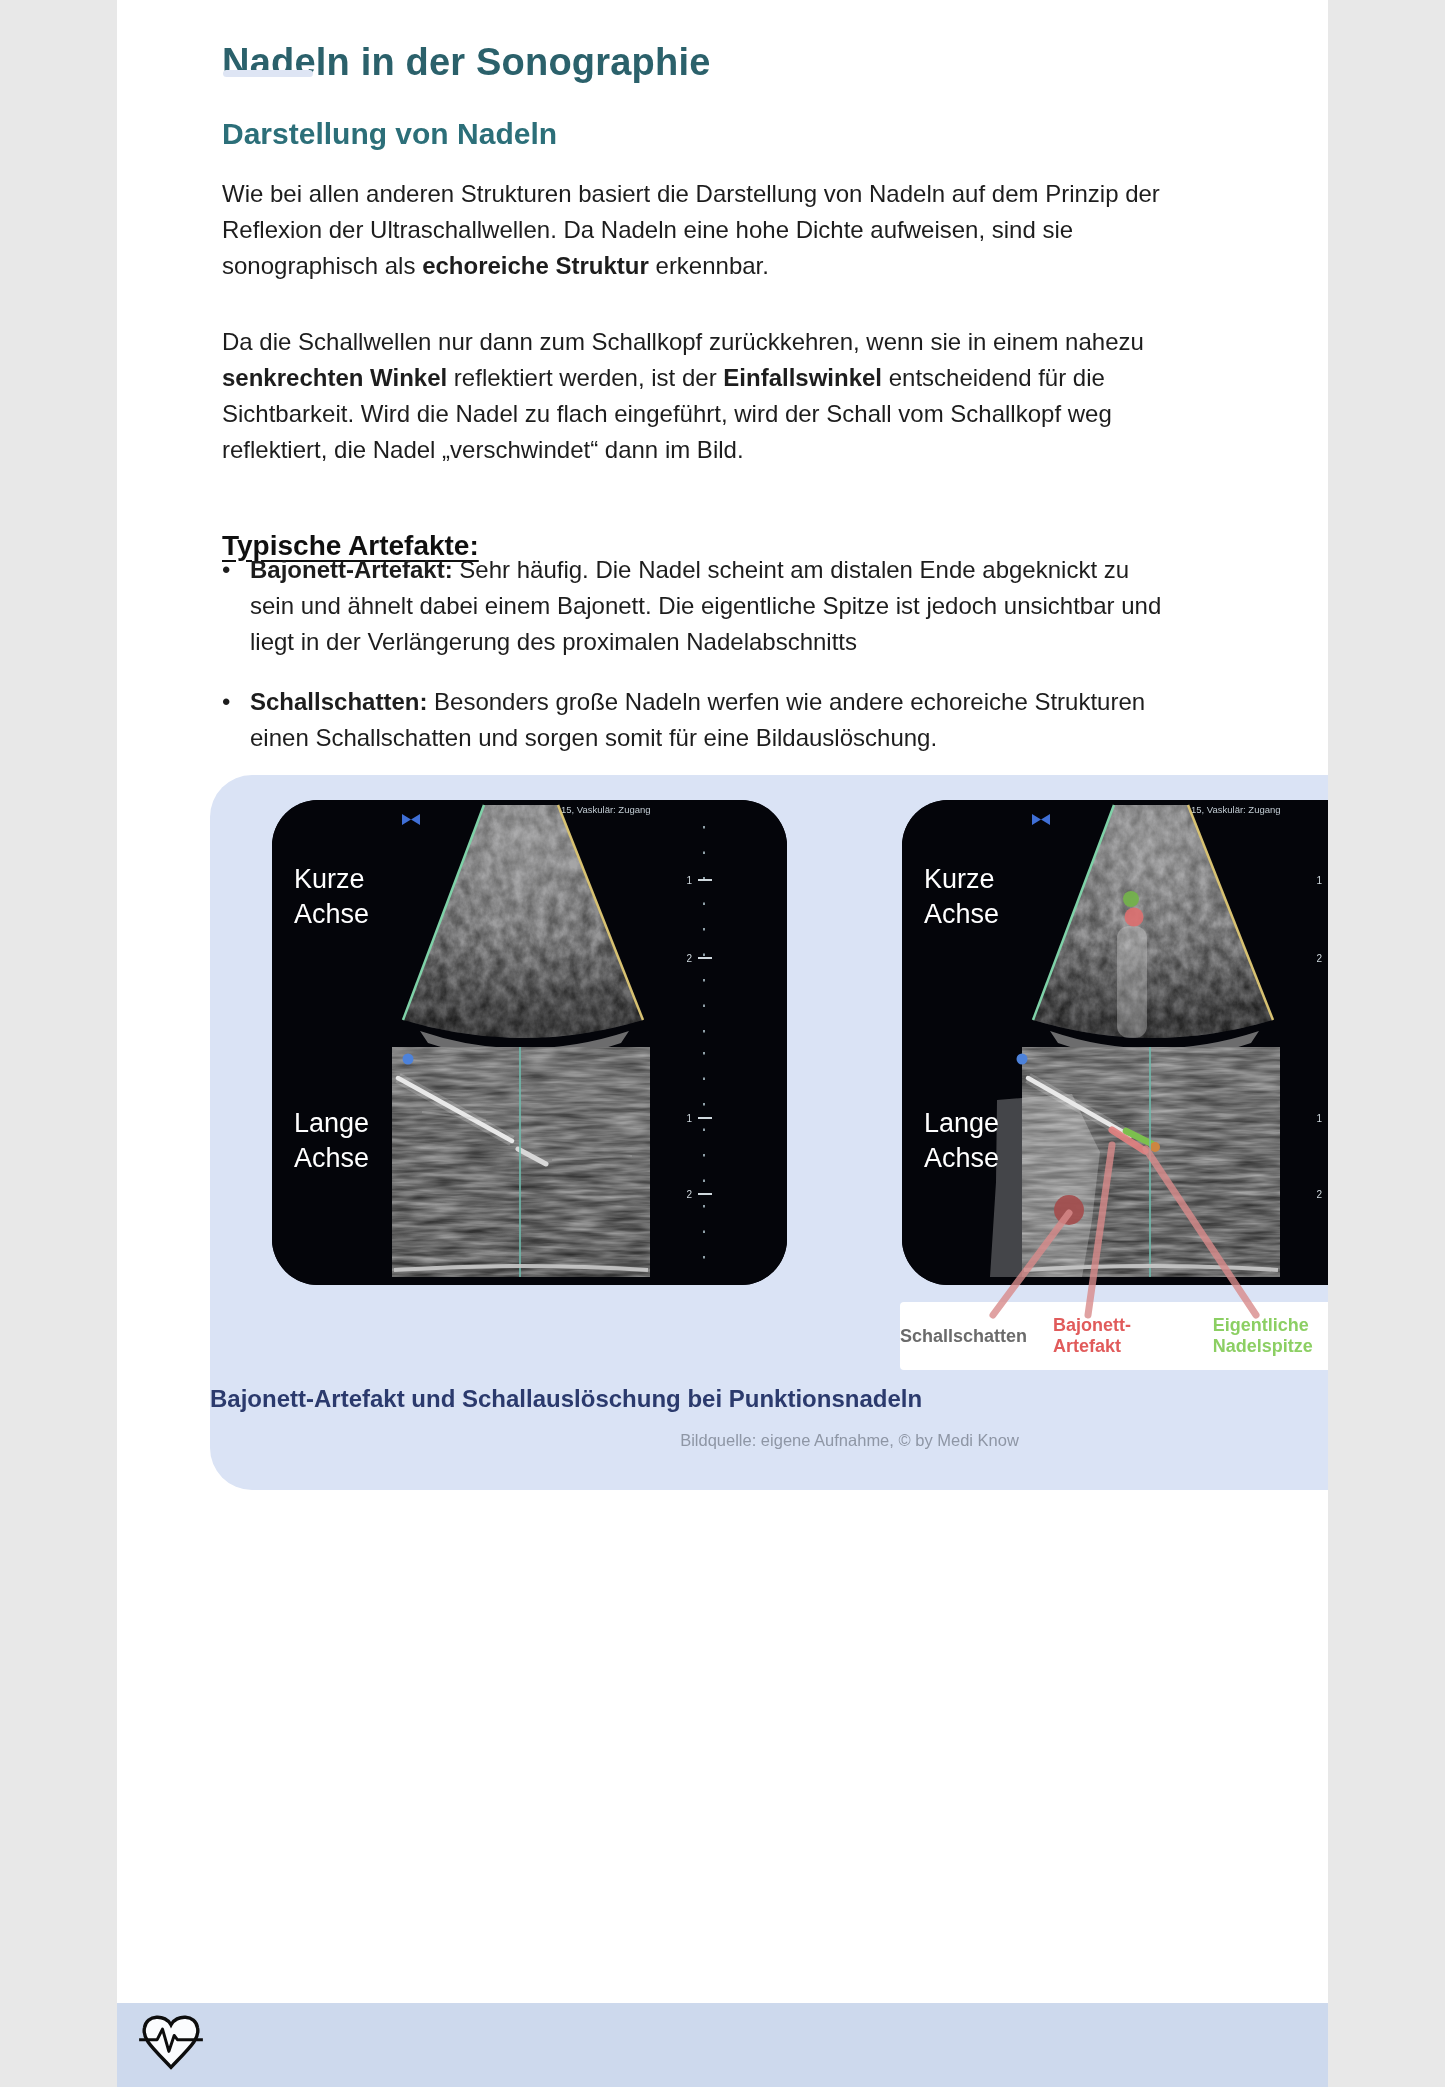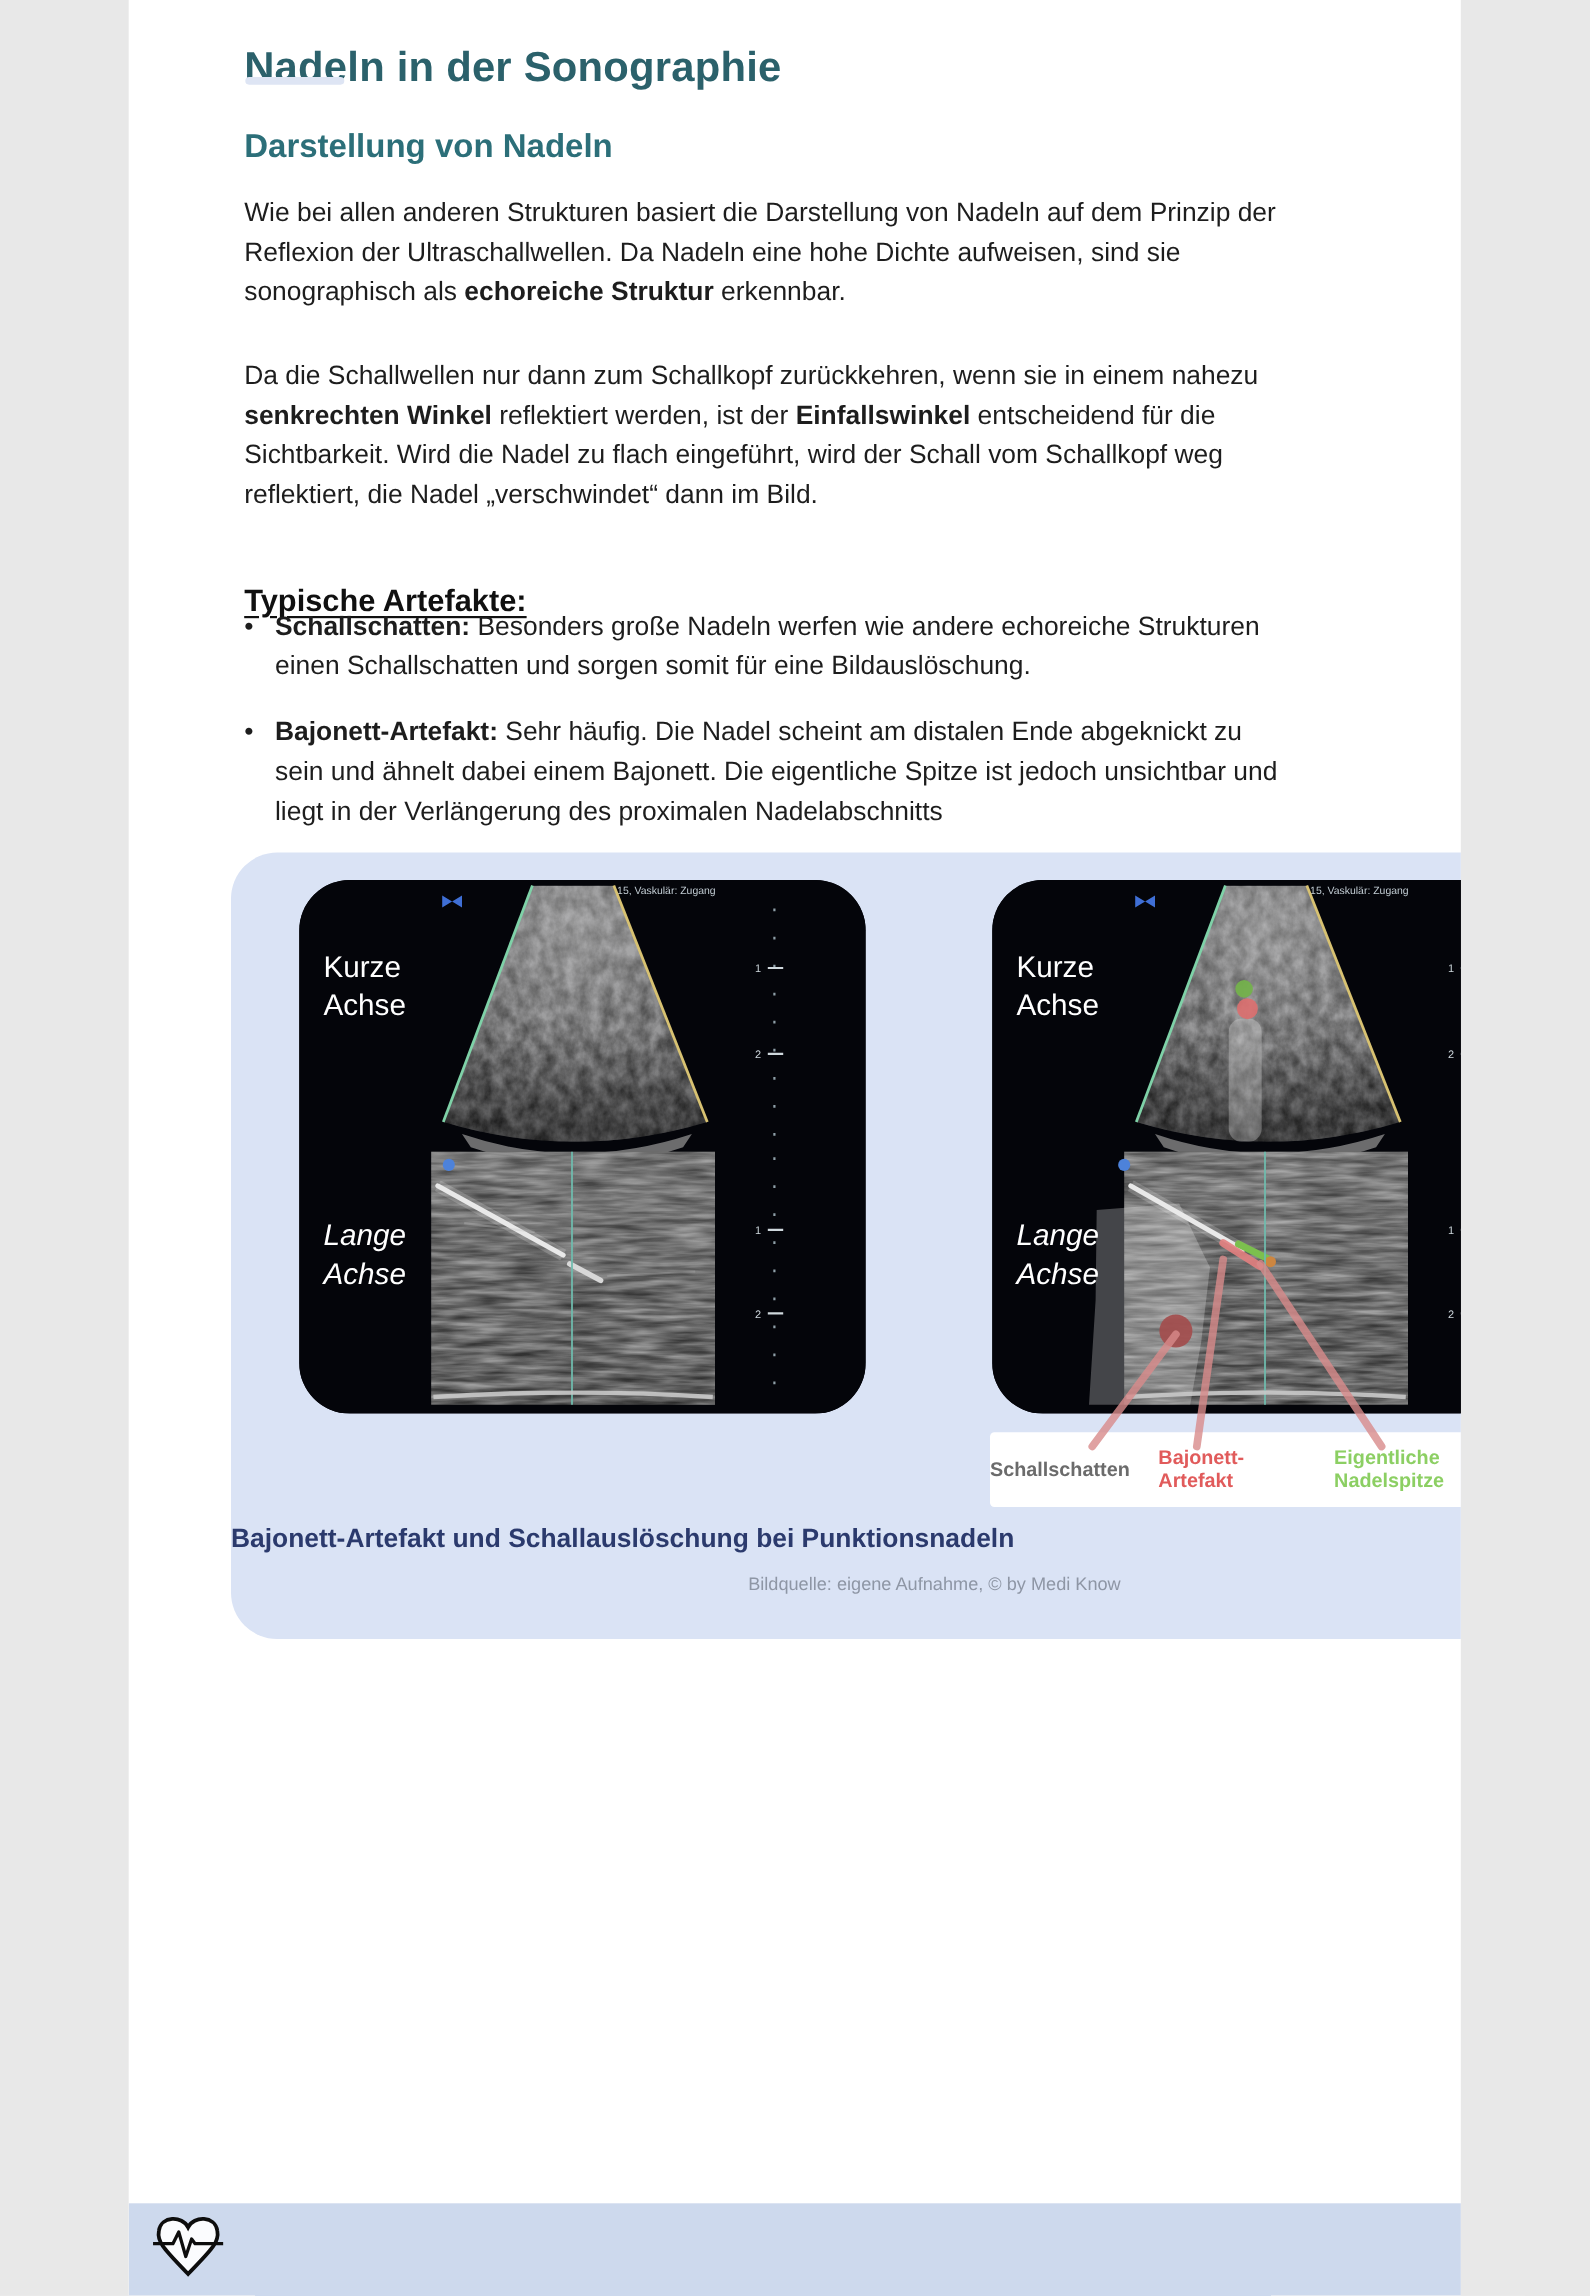--- a/index.html
+++ b/index.html
@@ -24,21 +24,21 @@
   .bullet .dot::before{content:"•";font-size:24px;}
   
   .figure{left:93px;top:775px;width:1259px;height:715px;background:#dae3f5;border-radius:42px;margin:0;}
   .panel{position:absolute;top:25px;width:515px;height:485px;background:#04050a;border-radius:46px;overflow:hidden;}
   .panel-left{left:62px;}
   .panel-right{left:692px;}
   .us-svg{position:absolute;left:0;top:0;width:100%;height:100%;}
   .us-svg text{font-family:"Liberation Sans",sans-serif;}
   .axis-label{position:absolute;left:22px;color:#ffffff;font-size:27px;line-height:35px;white-space:pre-line;}
   .axis-top{top:62px;}
-  .axis-bottom{top:306px;font-style:italic;}
+  .axis-bottom{top:306px;}
   .legend-box{position:absolute;left:690px;top:527px;width:497px;height:68px;background:#ffffff;border-radius:4px;
     display:flex;align-items:center;justify-content:center;gap:26px;font-size:18px;font-weight:700;}
   .annot{position:absolute;left:0;top:0;width:1259px;height:715px;pointer-events:none;}
   .fig-caption{position:absolute;left:0;right:0;top:610px;text-align:left;font-size:24px;font-weight:700;color:#2b3a6d;}
   .fig-source{position:absolute;left:0;right:0;top:656px;text-align:center;font-size:16.5px;color:#8e96a5;padding-left:20px;}
   
   .footer{left:0;top:2003px;width:1445px;height:84px;background:#cdd9ed;}
   .heart-logo{position:absolute;left:20px;top:6px;}
   .footer-bar{position:absolute;left:1316px;top:9px;width:9px;height:66px;border-radius:5px;background:#87a5d9;}
   .page-number{position:absolute;left:1334px;top:4px;font-size:46px;color:#1d3461;}
@@ -53,25 +53,25 @@
   <h2 class="abs subtitle">Darstellung von Nadeln</h2>
 
   <p class="abs body-par para1"><span>Wie bei allen anderen Strukturen basiert die Darstellung von Nadeln auf dem Prinzip der Reflexion der Ultraschallwellen. Da Nadeln eine hohe Dichte aufweisen, sind sie sonographisch als </span><span class="seg-bold">echoreiche Struktur</span><span> erkennbar.</span></p>
   <p class="abs body-par para2"><span>Da die Schallwellen nur dann zum Schallkopf zurückkehren, wenn sie in einem nahezu </span><span class="seg-bold">senkrechten Winkel</span><span> reflektiert werden, ist der </span><span class="seg-bold">Einfallswinkel</span><span> entscheidend für die Sichtbarkeit. Wird die Nadel zu flach eingeführt, wird der Schall vom Schallkopf weg reflektiert, die Nadel „verschwindet“ dann im Bild.</span></p>
 
   <h3 class="abs artefakte">Typische Artefakte:</h3>
 
   <div class="abs bullets">
     <div class="bullet">
       <span class="dot"></span>
-      <span class="btext"><span class="seg-bold">Schallschatten:</span><span> Besonders große Nadeln werfen wie andere echoreiche Strukturen einen Schallschatten und sorgen somit für eine Bildauslöschung.</span></span>
+      <span class="btext"><span class="seg-bold">Bajonett-Artefakt:</span><span> Sehr häufig. Die Nadel scheint am distalen Ende abgeknickt zu sein und ähnelt dabei einem Bajonett. Die eigentliche Spitze ist jedoch unsichtbar und liegt in der Verlängerung des proximalen Nadelabschnitts</span></span>
     </div>
     <div class="bullet">
       <span class="dot"></span>
-      <span class="btext"><span class="seg-bold">Bajonett-Artefakt:</span><span> Sehr häufig. Die Nadel scheint am distalen Ende abgeknickt zu sein und ähnelt dabei einem Bajonett. Die eigentliche Spitze ist jedoch unsichtbar und liegt in der Verlängerung des proximalen Nadelabschnitts</span></span>
+      <span class="btext"><span class="seg-bold">Schallschatten:</span><span> Besonders große Nadeln werfen wie andere echoreiche Strukturen einen Schallschatten und sorgen somit für eine Bildauslöschung.</span></span>
     </div>
   </div>
 
   <figure class="abs figure">
 
     <div class="panel panel-left">
       <svg class="us-svg" viewBox="0 0 515 485">
         <defs>
           <filter id="nzFanL" x="-5%" y="-5%" width="110%" height="110%">
             <feTurbulence type="fractalNoise" baseFrequency="0.09 0.07" numOctaves="4" seed="8" stitchTiles="stitch"></feTurbulence>

